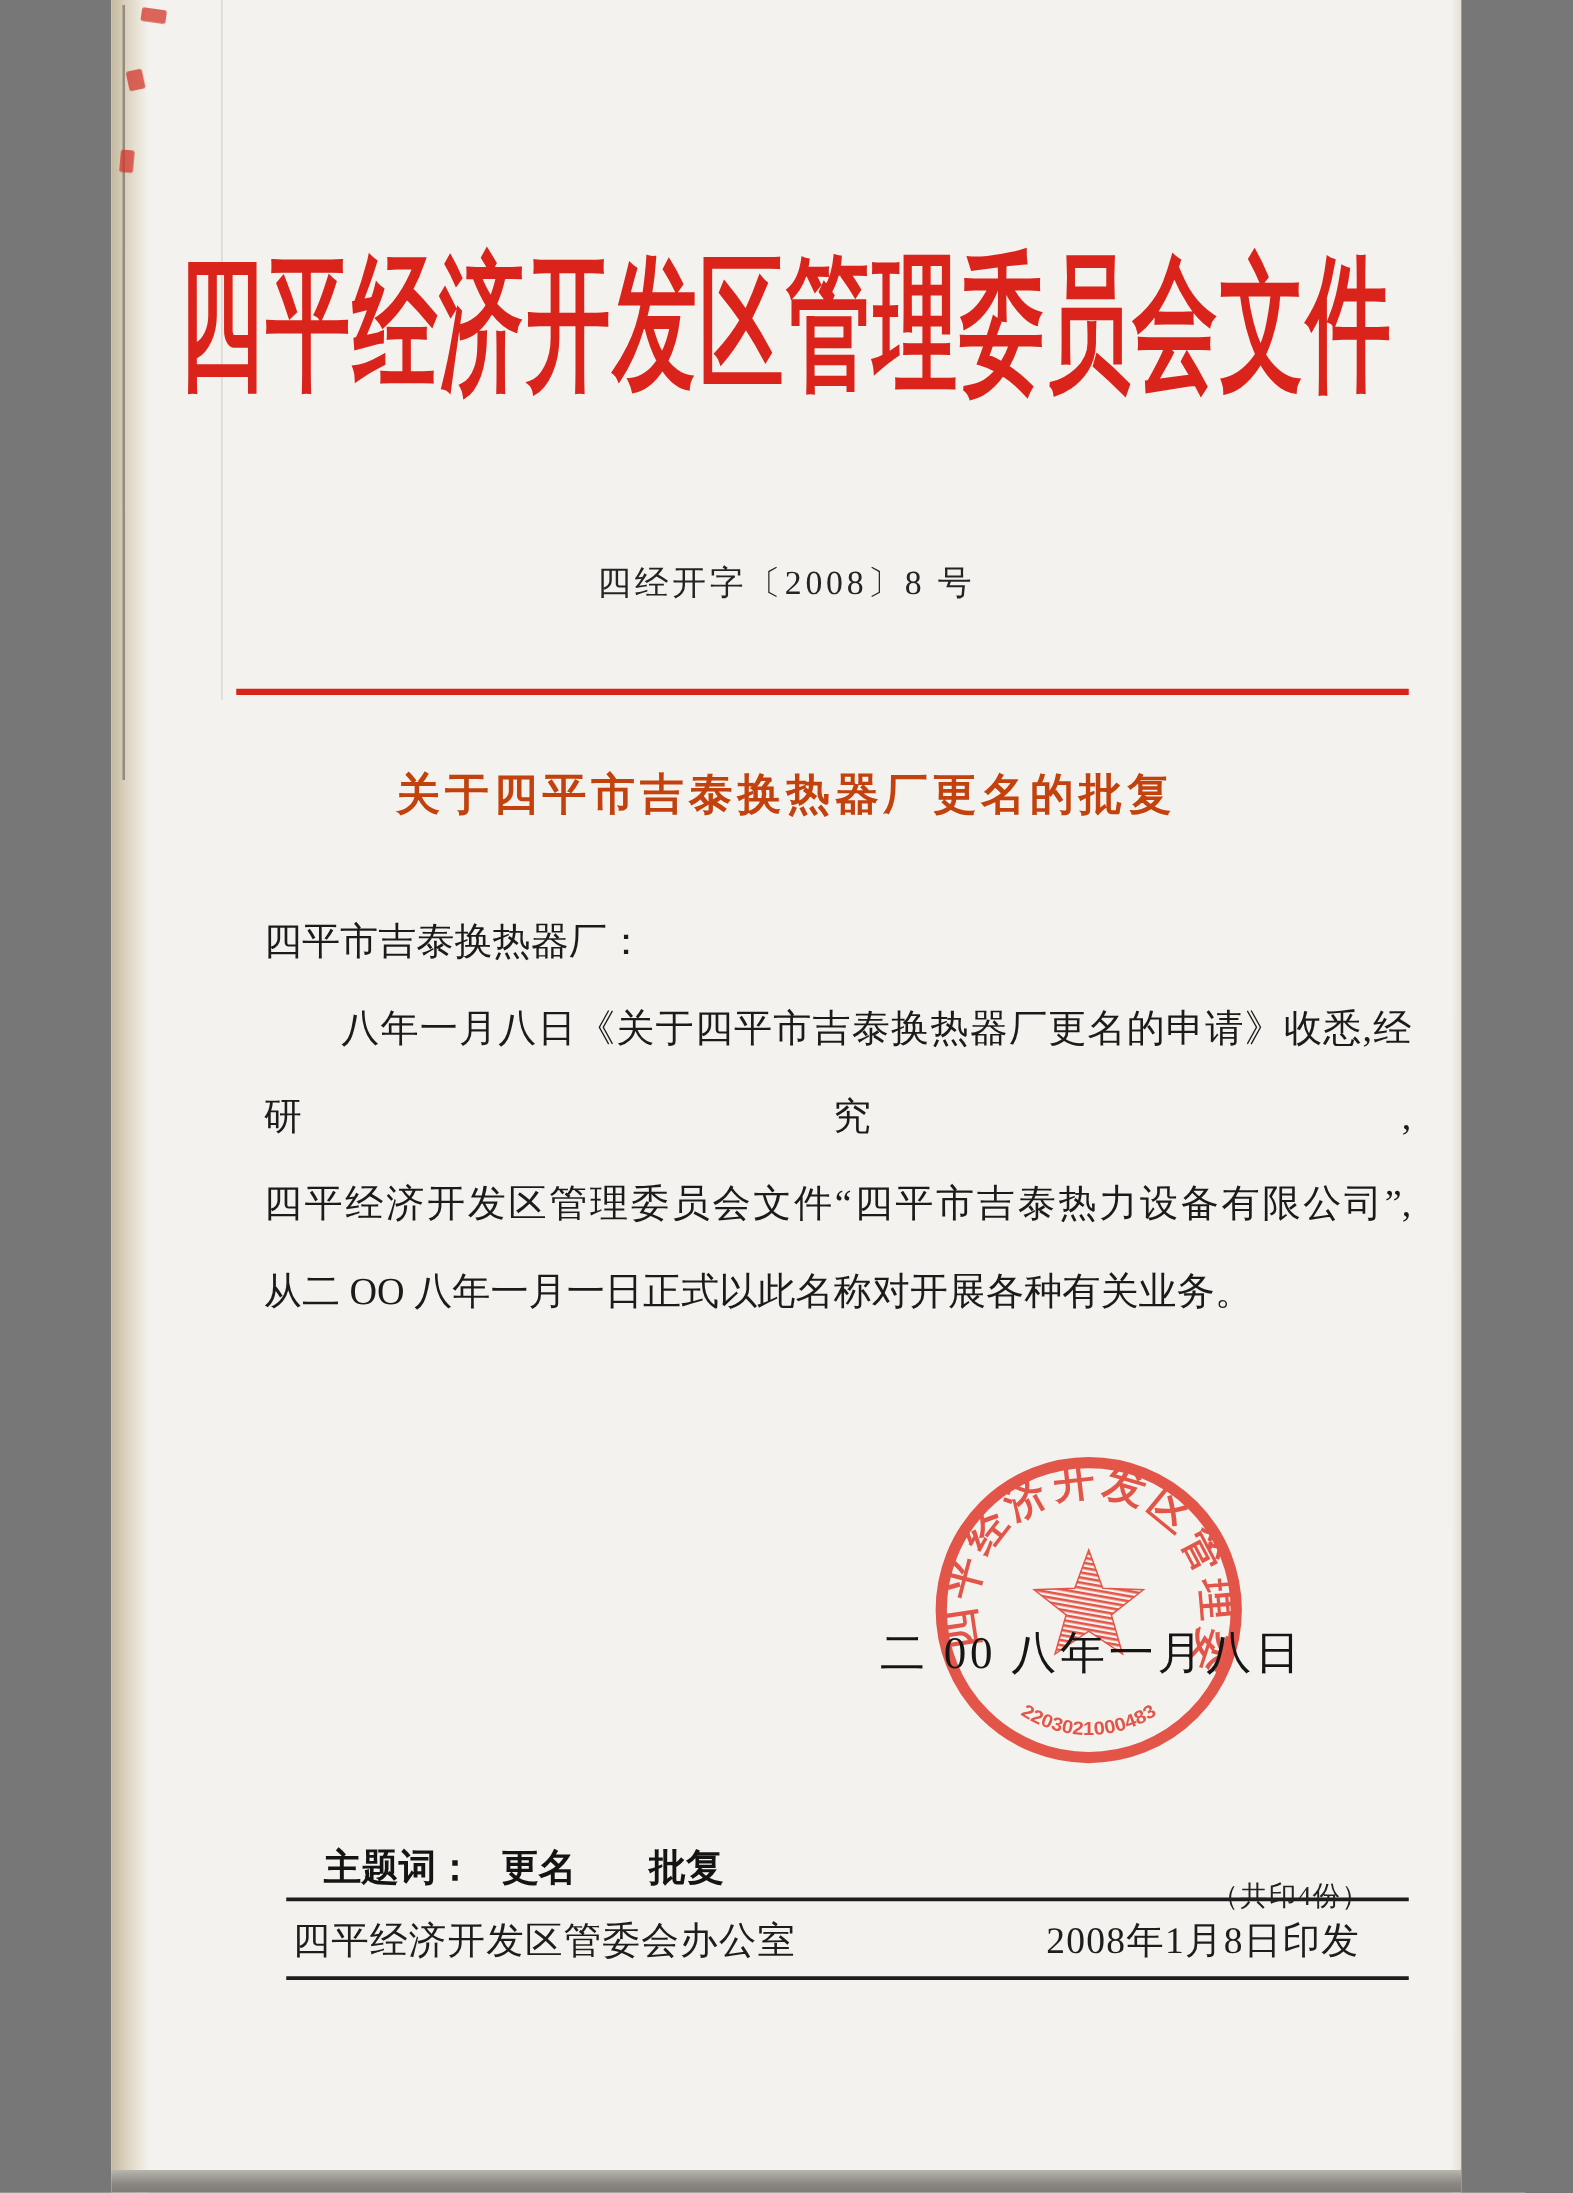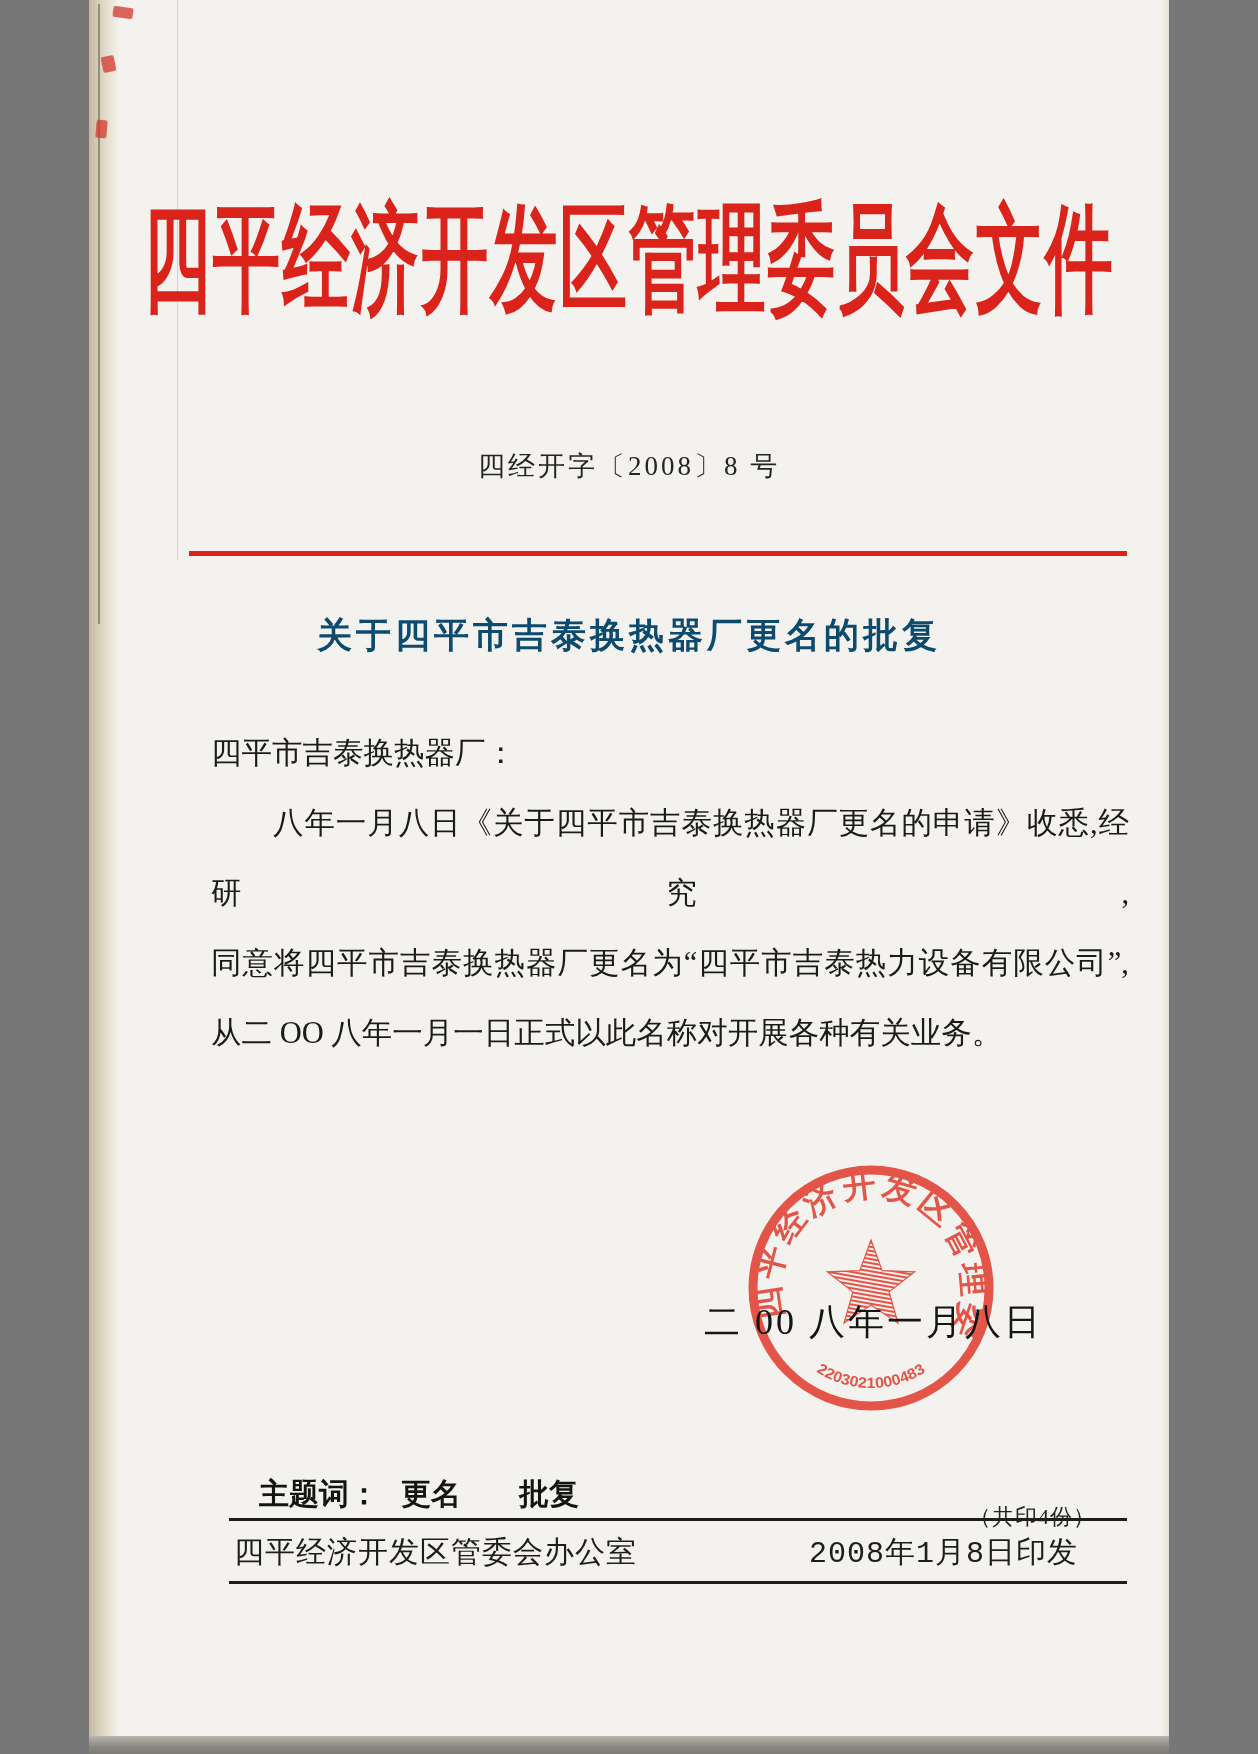--- a/index.html
+++ b/index.html
@@ -63,21 +63,21 @@
     text-align:center;font-size:27px;letter-spacing:3px;color:#242424;
   }
   .red-rule{
     position:absolute;top:551px;left:100px;width:938px;height:5px;
     background:var(--red);
   }
   .doc-title{
     position:absolute;top:612px;left:0;width:100%;
     text-align:center;
     font-family:var(--sans);font-weight:bold;
-    font-size:35px;letter-spacing:4px;color:#0c4a6e;
+    font-size:35px;letter-spacing:4px;color:#c2410c;
   }
   .body-text{
     position:absolute;top:718px;left:122px;width:918px;
     font-size:30.5px;line-height:70px;color:var(--ink);
   }
   .body-text .line{white-space:nowrap;}
   .body-text .indent{text-indent:62px;}
   .body-text .fill{
     white-space:normal;
     text-align:justify;text-align-last:justify;
@@ -101,21 +101,21 @@
   .subject-row .term1{margin-left:22px;}
   .subject-row .term2{margin-left:58px;}
   .footer-rule{position:absolute;left:140px;width:898px;height:3px;background:#1d1d1d;}
   .footer-rule.r1{top:1518px;}
   .footer-rule.r2{top:1581px;}
   .issuer-row{
     position:absolute;top:1532px;left:140px;width:898px;height:44px;
     font-size:30px;color:#1d1d1d;
   }
   .issuer{position:absolute;left:5px;top:0;letter-spacing:1px;text-align:right;}
-  .print-date{position:absolute;left:580px;top:0;letter-spacing:1px;font-family:Liberation Mono, monospace;}
+  .print-date{position:absolute;left:608px;top:0;letter-spacing:1px;}
   .copies{
     position:absolute;top:1502px;left:880px;
     font-size:22px;color:#222;letter-spacing:1px;
   }
 </style>
 </head>
 <body>
 
 <div class="page">
 
@@ -132,21 +132,21 @@
 
   <div class="doc-number">四经开字〔2008〕8 号</div>
 
   <div class="red-rule"></div>
 
   <div class="doc-title">关于四平市吉泰换热器厂更名的批复</div>
 
   <div class="body-text">
     <div class="line">四平市吉泰换热器厂：</div>
     <div class="fill indent">八年一月八日《关于四平市吉泰换热器厂更名的申请》收悉,经研究,</div>
-    <div class="fill">同意将四平市吉泰换热器厂更名为“四平市吉泰热力设备有限公司”,</div>
+    <div class="fill">四平经济开发区管理委员会文件“四平市吉泰热力设备有限公司”,</div>
     <div class="line">从二 OO 八年一月一日正式以此名称对开展各种有关业务。</div>
   </div>
 
   <svg class="seal" viewBox="0 0 260 260">
     <defs>
       <pattern id="hatch" width="4" height="4" patternUnits="userSpaceOnUse" patternTransform="rotate(100)">
         <line x1="1" y1="0" x2="1" y2="4" stroke="#e03a2c" stroke-width="2.1"></line>
       </pattern>
       <path id="arcTop" d="M 43.5,161.4 A 92,92 0 1,1 216.5,161.4" fill="none"></path>
       <path id="arcBottom" d="M 72.6,211.9 A 100,100 0 0,0 187.4,211.9" fill="none"></path>

